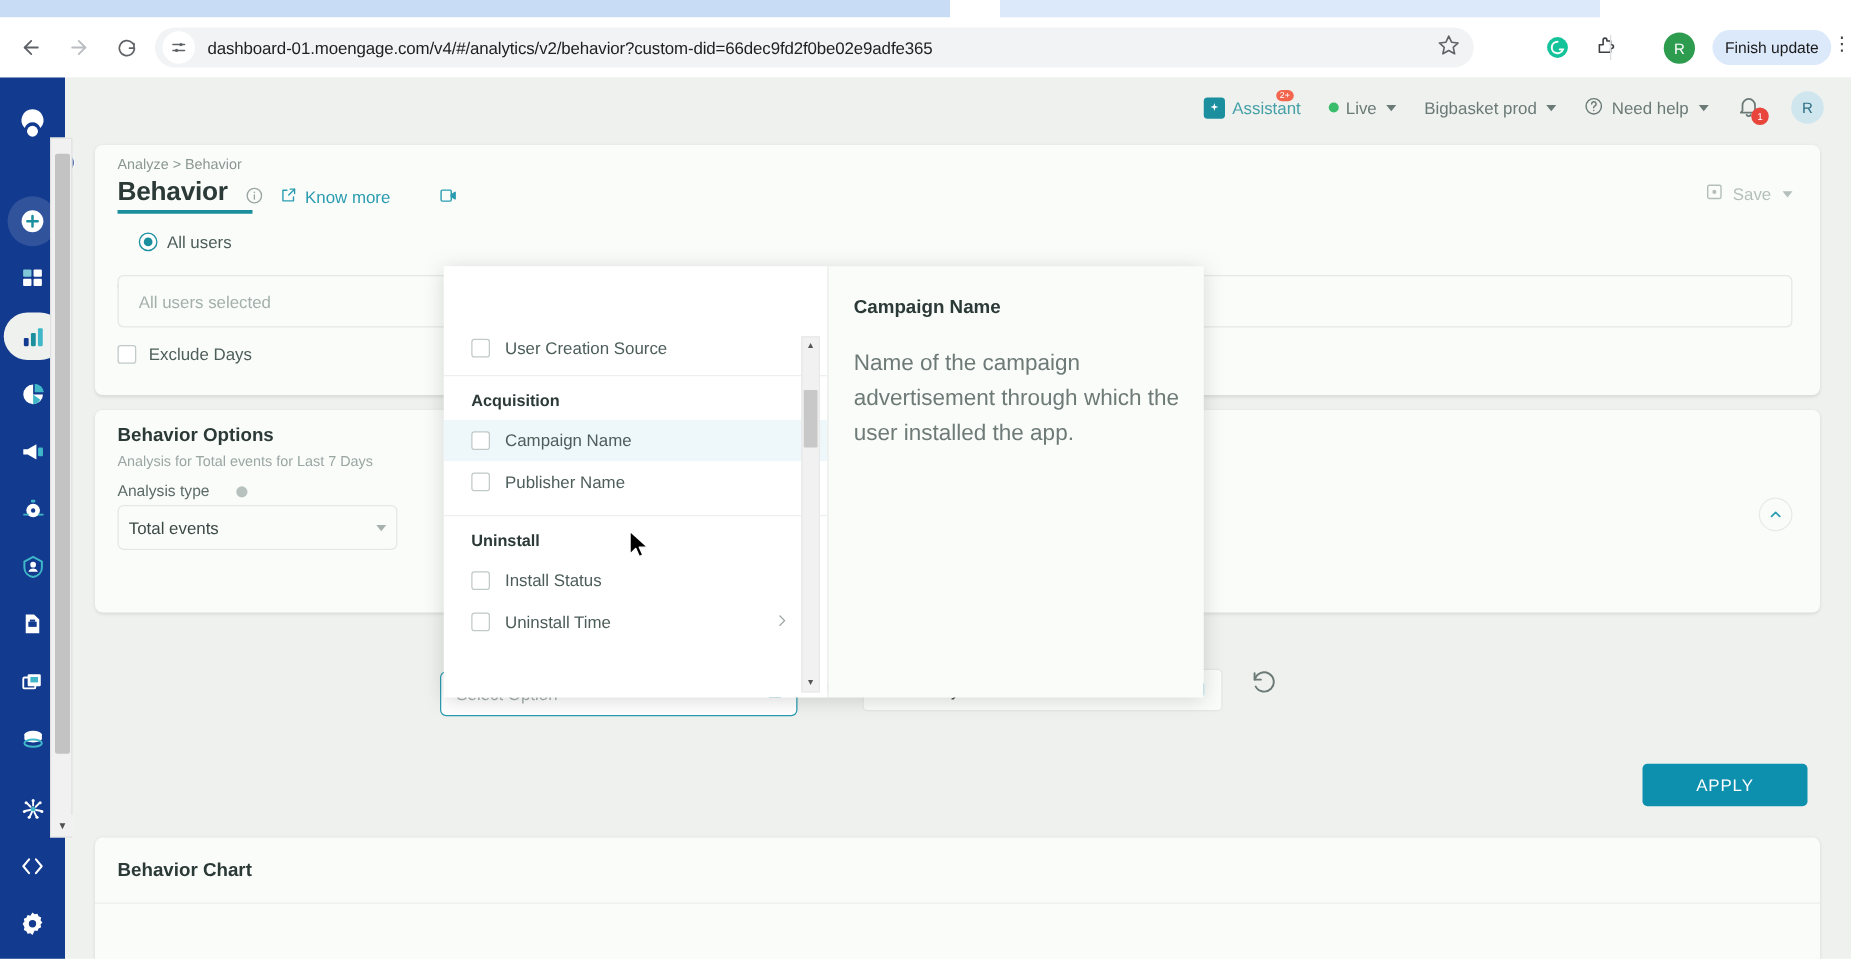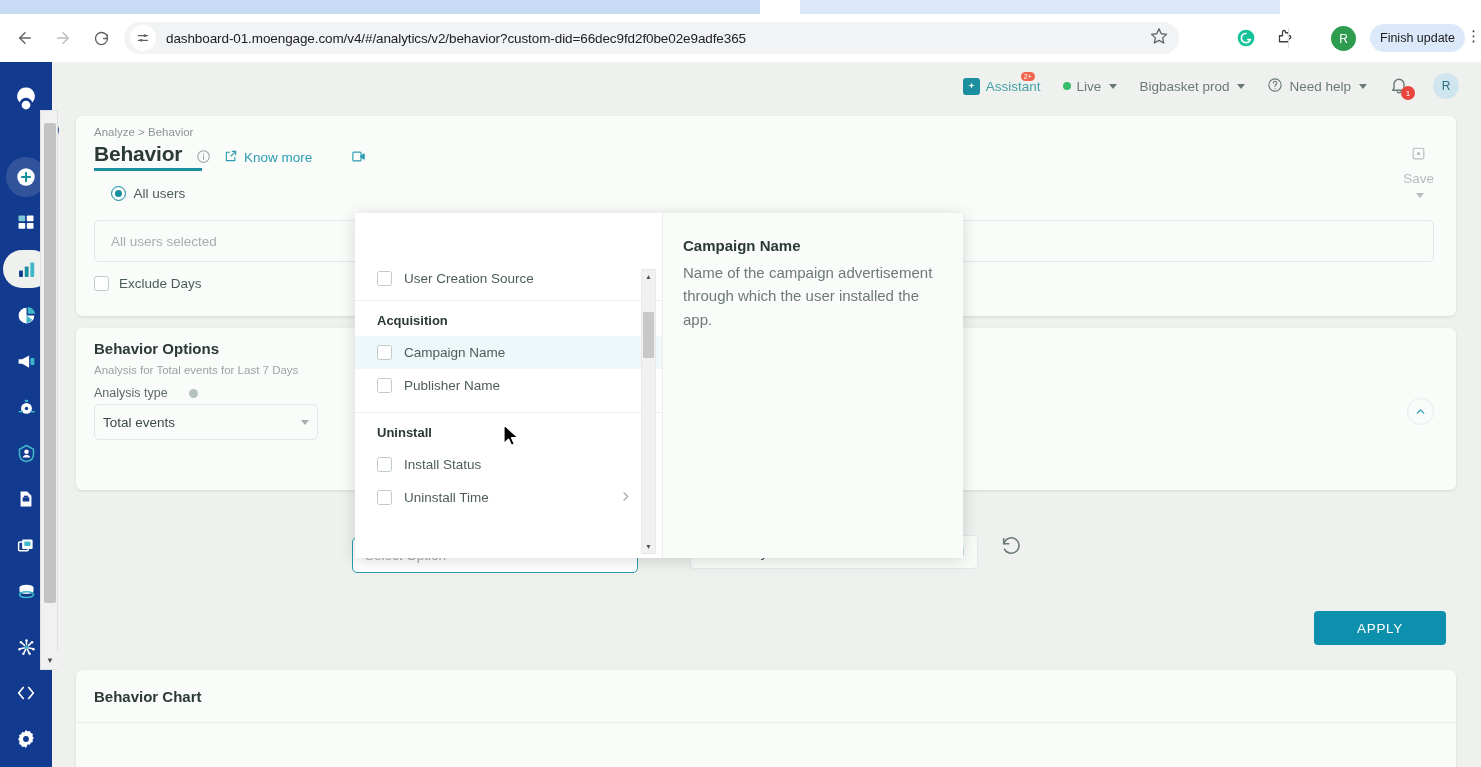--- a/index.html
+++ b/index.html
@@ -230,21 +230,21 @@
   #video-icon {
     position: absolute; left: 275px; top: 33px; color: #2a9cb0;
   }
   #title-underline {
     position: absolute; left: 18px; top: 52px;
     width: 108px; height: 3px; background: #1b8f9e;
   }
   #save-button {
     position: absolute; right: 22px; top: 30px;
     display: flex; align-items: center; gap: 7px;
-    font-size: 13.5px; color: #b4bfbc; flex-direction: column;
+    font-size: 13.5px; color: #b4bfbc;
   }
 
   
   #radio-row {
     position: absolute; left: 18px; top: 70px;
     display: flex; align-items: center; gap: 20px; flex-direction: column;
   }
   .radio-opt {
     display: flex; align-items: center; gap: 8px;
     font-size: 13.5px; color: #4d5d5a;
@@ -438,23 +438,23 @@
     position: absolute; left: 307px; top: 0;
     width: 301px; height: 345px;
     background: #fafcfa;
     border-left: 1px solid #eceeec;
   }
   #dd-detail-title {
     position: absolute; left: 20px; top: 24px;
     font-size: 15px; font-weight: bold; color: #2b3937;
   }
   #dd-detail-body {
-    position: absolute; left: 20px; top: 48px;
+    position: absolute; left: 20px; top: 64px;
     width: 265px;
-    font-size: 15px; color: #6d7a77; line-height: 1.55;
+    font-size: 18px; color: #6d7a77; line-height: 1.55;
   }
 
   
   #mouse-cursor {
     position: absolute; left: 441px; top: 314px;
     z-index: 200; pointer-events: none;
   }
 </style>
 </head>
 <body>

